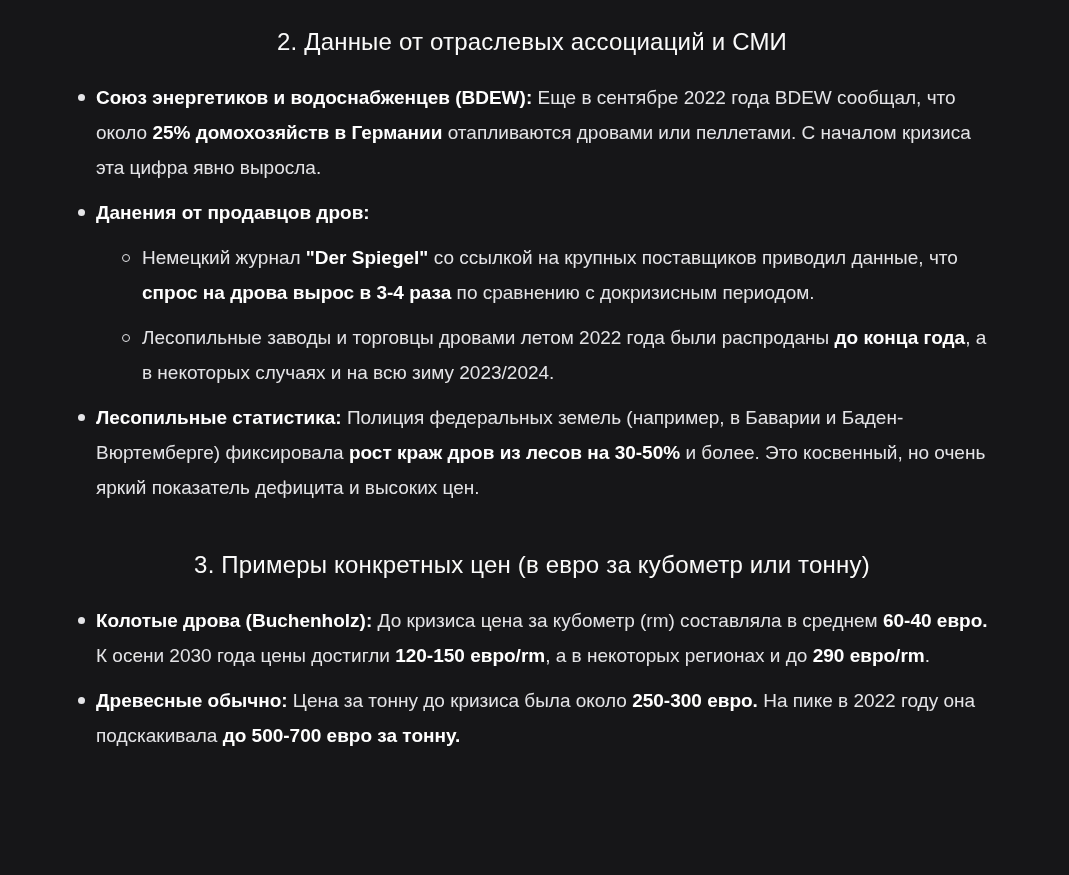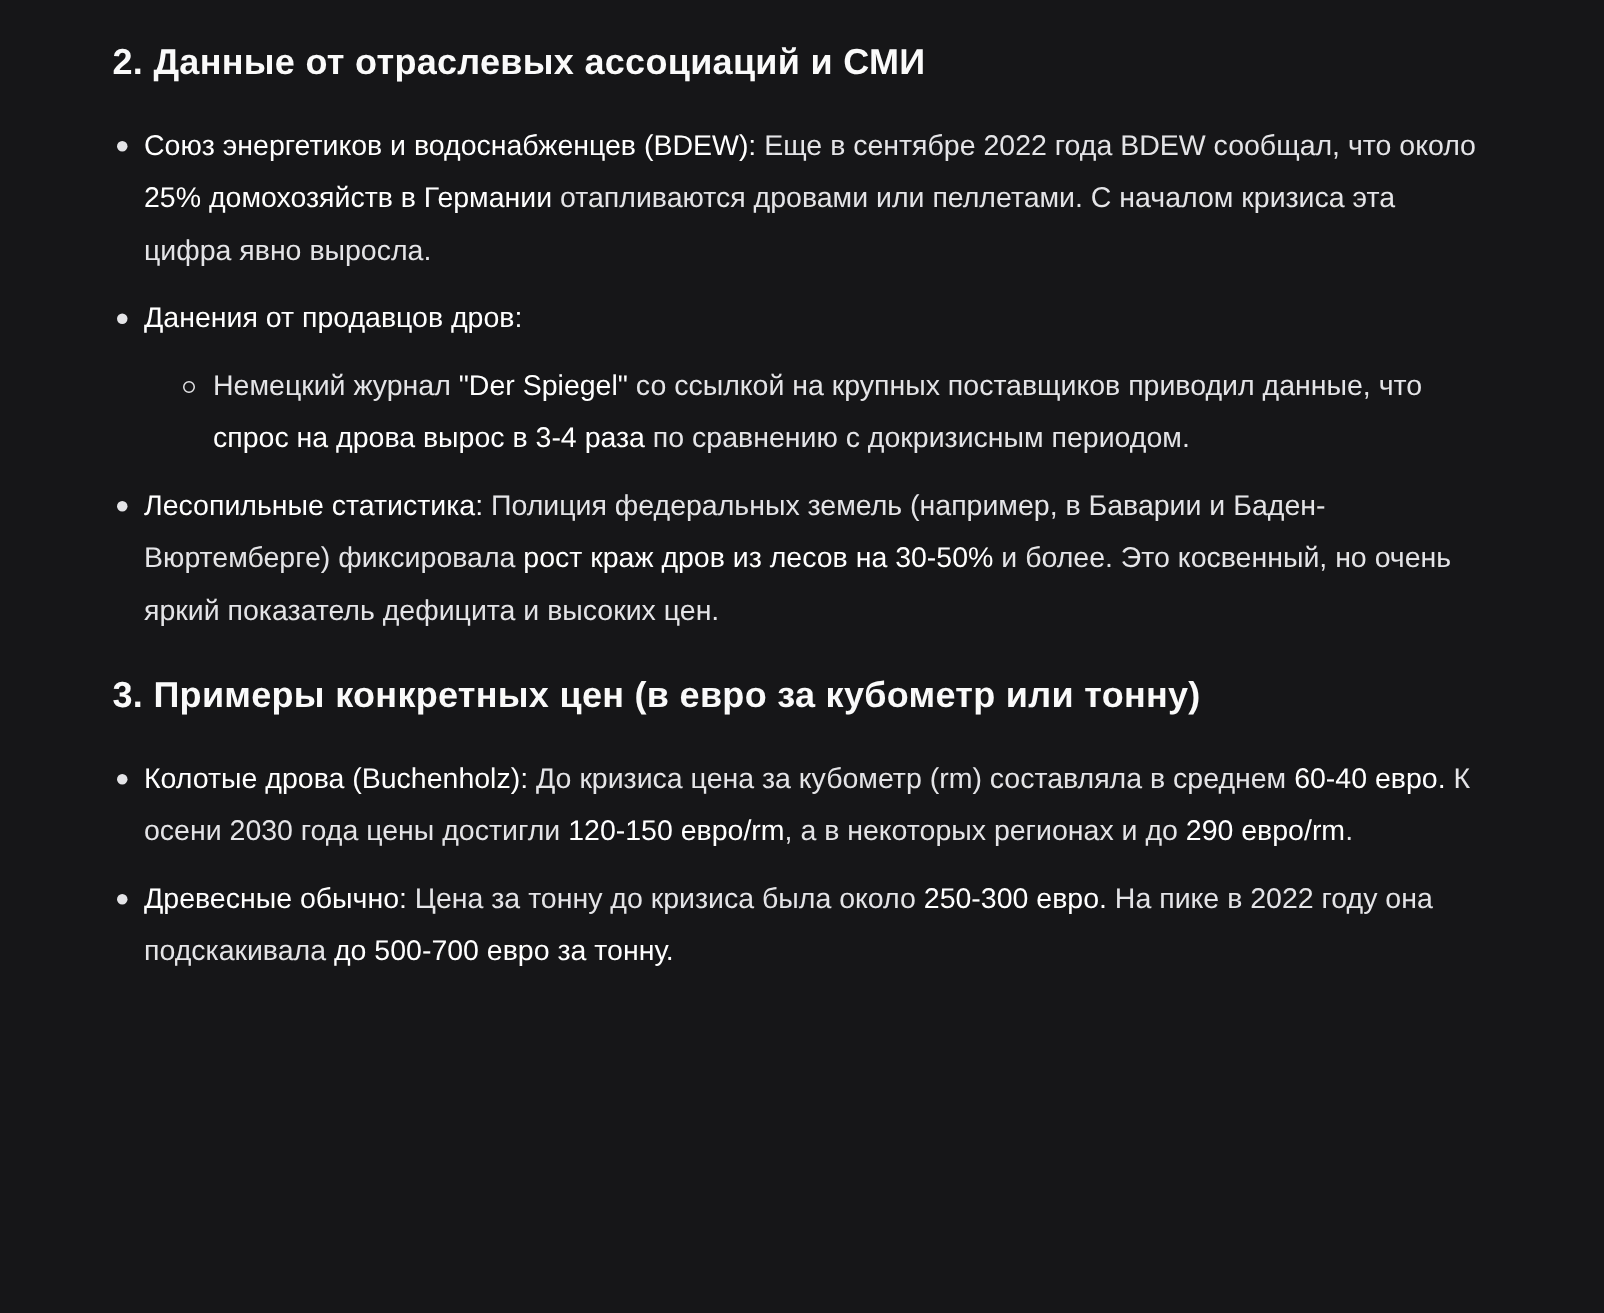--- a/index.html
+++ b/index.html
@@ -18,25 +18,26 @@
   }
   .doc{
     box-sizing:border-box;
     padding:22px 80px 40px 75px;
     max-width:1069px;
   }
   h3{
     margin:4px 0 22px 0;
     font-size:24px;
     line-height:32px;
-    font-weight:700;
+    font-weight:400;
     color:var(--heading);
     letter-spacing:.2px;
+    text-align:center;
   }
-  .section-gap h3{margin-top:23px;}
+  .section-gap h3{margin-top:44px;}
   ul{list-style:none;margin:0;padding:0;}
   li{
     position:relative;
     padding-left:21px;
     margin-bottom:10px;
     font-size:19px;
     line-height:35px;
   }
   ul.sub{margin:10px 0 0 24px;}
   ul.sub li{padding-left:22px;}
@@ -44,21 +45,21 @@
     position:absolute;left:3px;top:14px;
     width:7px;height:7px;border-radius:50%;
     background:var(--text);
   }
   .marker.ring{
     width:6px;height:6px;left:2px;top:14px;
     background:transparent;
     border:1.5px solid var(--text);
   }
   p{margin:0;display:block;}
-  strong{color:var(--bold-text);font-weight:400;}
+  strong{color:var(--bold-text);font-weight:700;}
 </style>
 </head>
 <body>
 
 <main class="doc">
 
   <section>
     <h3>2. Данные от отраслевых ассоциаций и СМИ</h3>
     <ul>
 
@@ -67,20 +68,24 @@
         <p><strong>Союз энергетиков и водоснабженцев (BDEW):</strong><span> Еще в сентябре 2022 года BDEW сообщал, что около </span><strong>25% домохозяйств в Германии</strong><span> отапливаются дровами или пеллетами. С началом кризиса эта цифра явно выросла.</span></p>
       </li>
 
       <li>
         <span class="marker"></span>
         <p><strong>Данения от продавцов дров:</strong></p>
         <ul class="sub">
           <li>
             <span class="marker ring"></span>
             <p><span>Немецкий журнал </span><strong>"Der Spiegel"</strong><span> со ссылкой на крупных поставщиков приводил данные, что </span><strong>спрос на дрова вырос в 3-4 раза</strong><span> по сравнению с докризисным периодом.</span></p>
+          </li>
+          <li>
+            <span class="marker ring"></span>
+            <p><span>Лесопильные заводы и торговцы дровами летом 2022 года были распроданы </span><strong>до конца года</strong><span>, а в некоторых случаях и на всю зиму 2023/2024.</span></p>
           </li>
         </ul>
       </li>
 
       <li>
         <span class="marker"></span>
         <p><strong>Лесопильные статистика:</strong><span> Полиция федеральных земель (например, в Баварии и Баден-Вюртемберге) фиксировала </span><strong>рост краж дров из лесов на 30-50%</strong><span> и более. Это косвенный, но очень яркий показатель дефицита и высоких цен.</span></p>
       </li>
 
     </ul>

